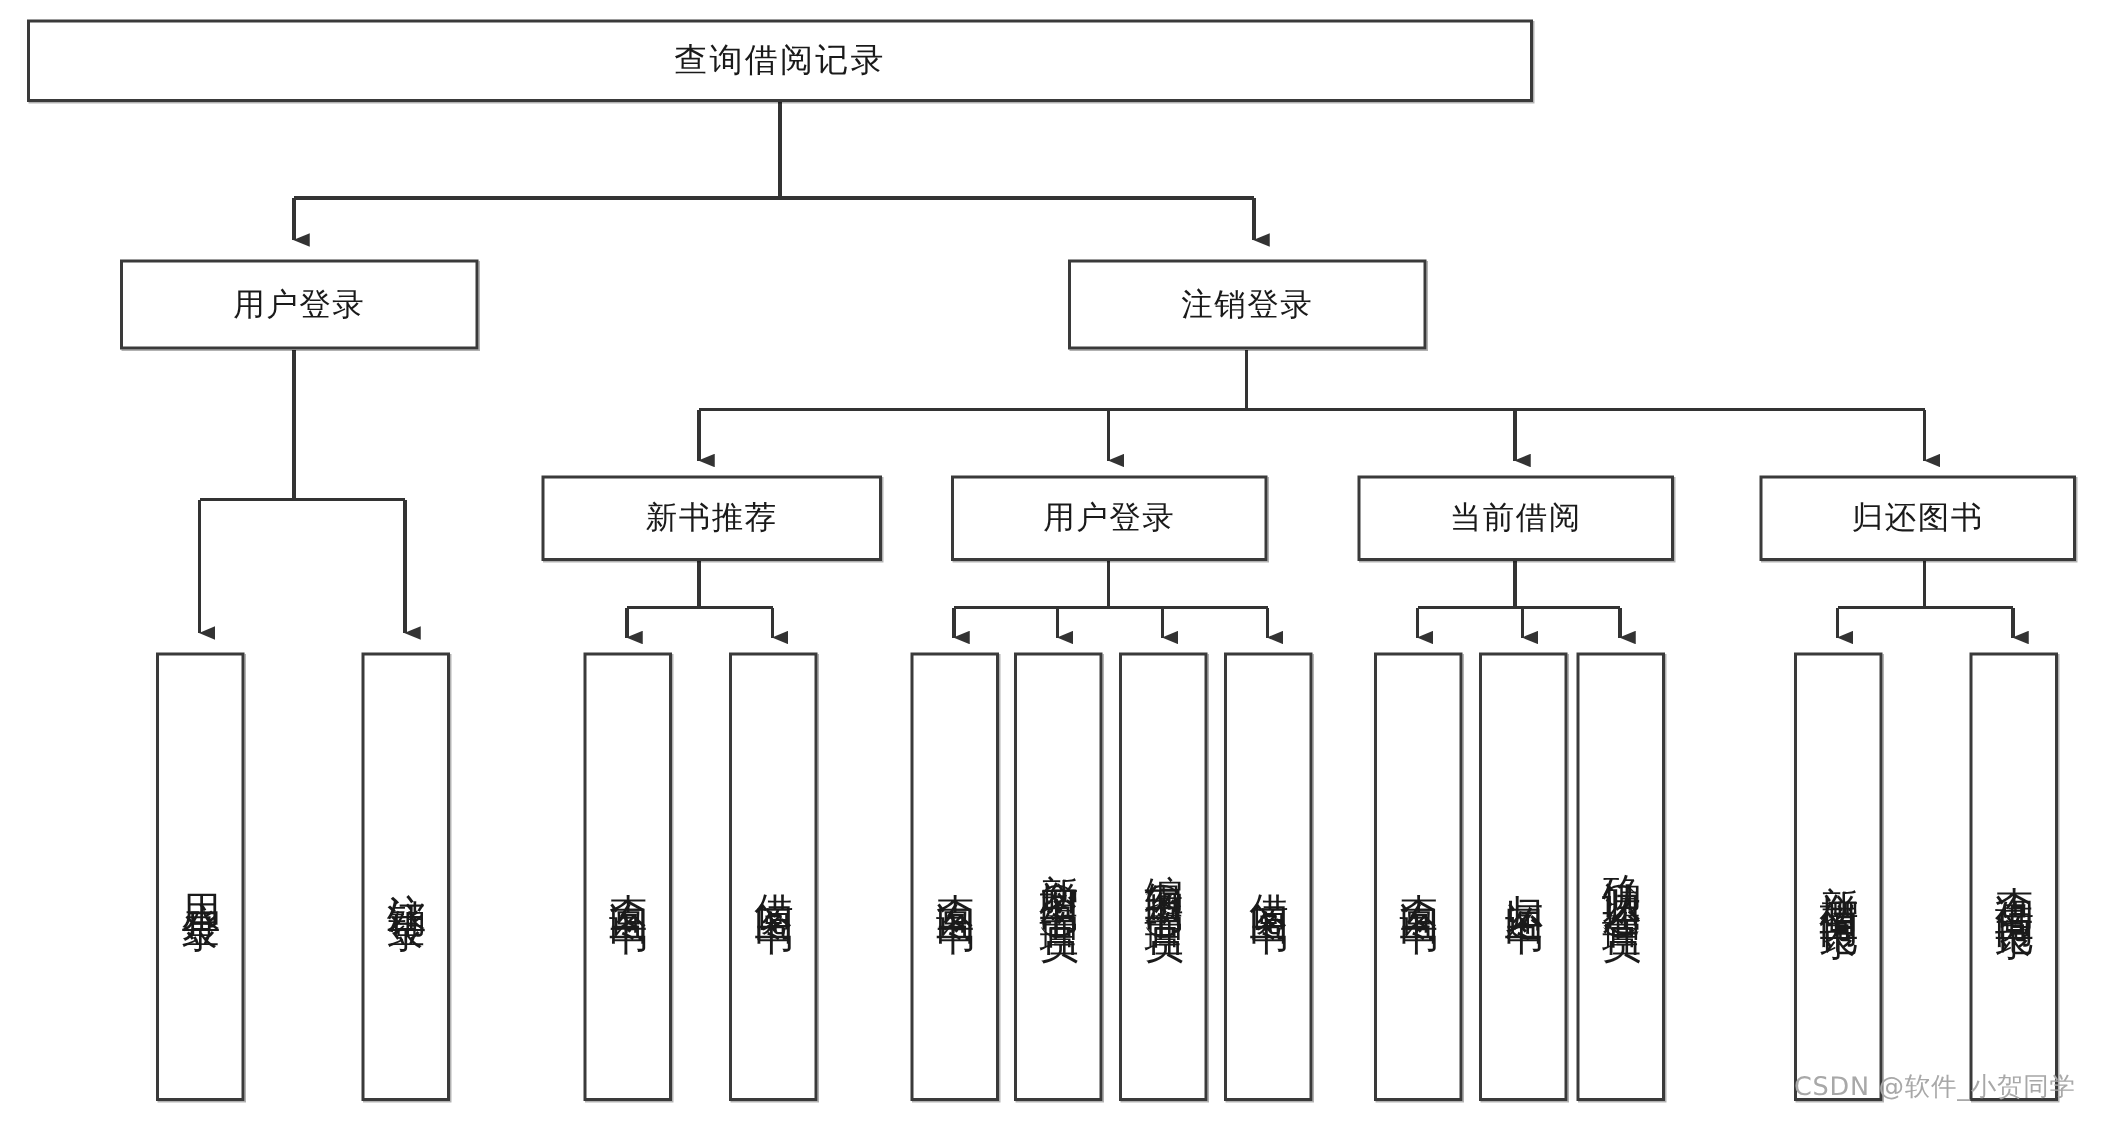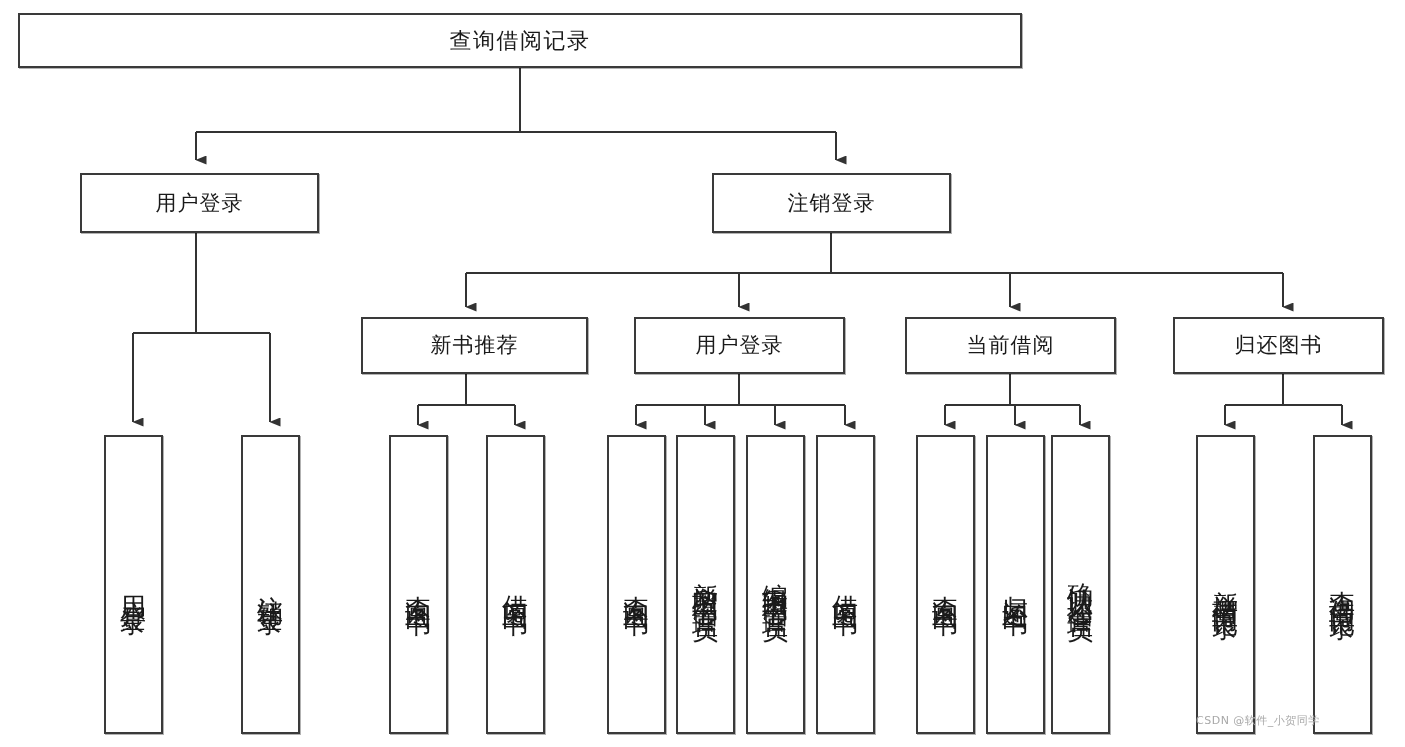--- a/index.html
+++ b/index.html
@@ -64,21 +64,21 @@
     text-orientation: upright;
     font-size: 26px;
     letter-spacing: 5px;
     line-height: 1;
     max-height: 100%;
   }
   #watermark {
     position: absolute;
     left: 1196px;
     top: 713px;
-    font-size: 11px;
+    font-size: 17px;
     color: #a8a8a8;
     letter-spacing: 0.5px;
     white-space: nowrap;
     font-family: "DejaVu Sans", "Liberation Sans", sans-serif;
   }
 </style>
 </head>
 <body>
 
 <div id="diagram-root">

